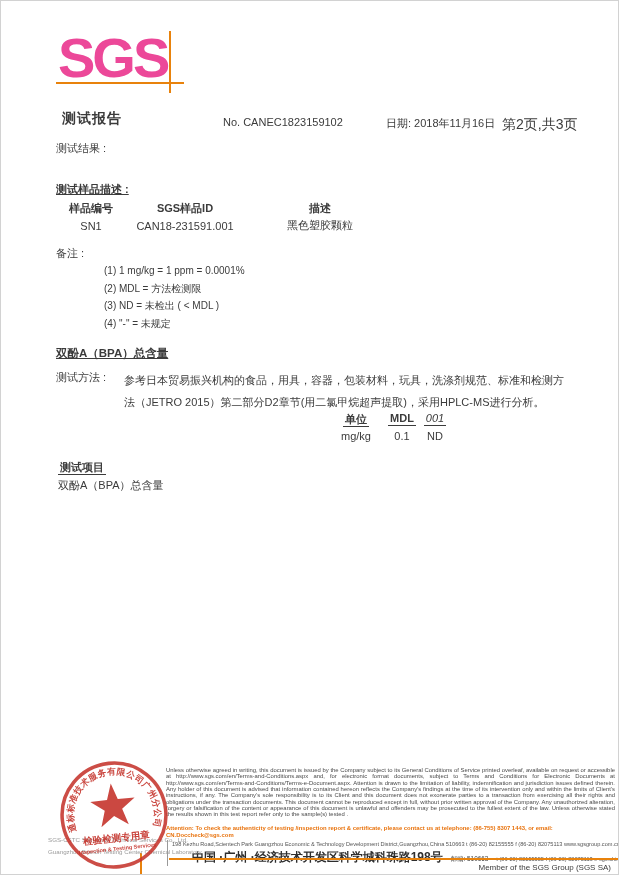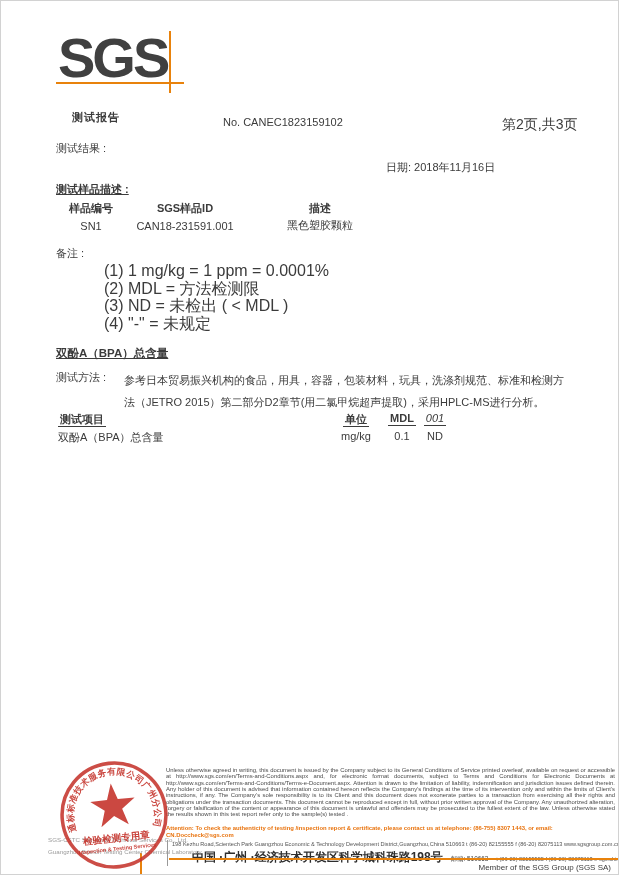--- a/index.html
+++ b/index.html
@@ -6,57 +6,57 @@
   html,body { background:#e9e9e9; }
   .page {
     position:relative; width:619px; height:875px; margin:0 auto;
     background:#ffffff; border:1px solid #d2d2d2; overflow:hidden;
     font-family:"Liberation Sans","DejaVu Sans",sans-serif; color:#3b3b3b;
   }
   .abs { position:absolute; }
 
   
   .logo-text { left:57px; top:32px; font-size:56px; font-weight:bold;
-    letter-spacing:-3px; color:#404040; line-height:50px; }
+    letter-spacing:-3px; color:#ec4899; line-height:50px; }
   .logo-hline { left:55px; top:81px; width:128px; height:2px; background:#e8820c; }
   .logo-vline { left:168px; top:30px; width:2px; height:62px; background:#e8820c; }
 
   
-  .report-title { left:71px; top:109px; font-size:11px; font-weight:bold; letter-spacing:1px; }
+  .report-title { left:61px; top:109px; font-size:14px; font-weight:bold; letter-spacing:1px; }
   .report-no   { left:222px; top:115px; font-size:11px; }
-  .report-date { left:385px; top:115px; font-size:11px;margin-top:44px; }
+  .report-date { left:385px; top:115px; font-size:11px; }
   .report-page { left:501px; top:115px; font-size:14px; }
 
   .body-text { font-size:11px; line-height:15px; }
   .u { text-decoration:underline; }
 
   .test-result-label { left:55px; top:140px; }
   .sample-desc-heading { left:55px; top:181px; font-weight:bold; }
 
   
   .sample-table { left:55px; top:199px; width:340px; font-size:11px; }
   .st-row { display:flex; height:17px; align-items:center; }
   .st-c1 { width:70px; text-align:center; }
   .st-c2 { width:118px; text-align:center; }
   .st-c3 { flex:1; text-align:center; }
   .st-head { font-weight:bold; }
 
   .notes-label { left:55px; top:245px; }
-  .notes-list { left:103px; top:261px; font-size:16px; line-height:17.6px; }
+  .notes-list { left:103px; top:261px; font-size:10px; line-height:17.6px; }
 
   .bpa-heading { left:55px; top:345px; font-size:11.5px; font-weight:bold; }
 
   .method-label { left:55px; top:369px; }
   .method-text { left:123px; top:369px; width:448px; font-size:11px; line-height:21.5px; }
 
   
   .rt-row { left:55px; width:440px; display:flex; font-size:11px; }
   .rt-head { top:411px; }
   .rt-data { top:429px; }
-  .rt-item { width:272px; text-align:left; padding-left:2px; }
+  .rt-item { width:272px; text-align:left; padding-left:2px;margin-top:48px; }
   .rt-unit { width:56px; text-align:center; }
   .rt-mdl  { width:36px; text-align:center; }
   .rt-001  { width:30px; text-align:center; }
   .rt-head .cell-inner { border-bottom:1px solid #3b3b3b; padding:0 2px 1px 2px; font-weight:bold; }
   .rt-head .rt-001 .cell-inner { font-style:italic; font-weight:normal; }
 
   
   .stamp { left:56px; top:757px; width:114px; height:114px; transform:rotate(-6deg); z-index:3; }
   .company-lines { left:47px; top:833px; font-size:6.2px; line-height:11.5px;
     color:#9a9a9a; z-index:1; white-space:nowrap; }

